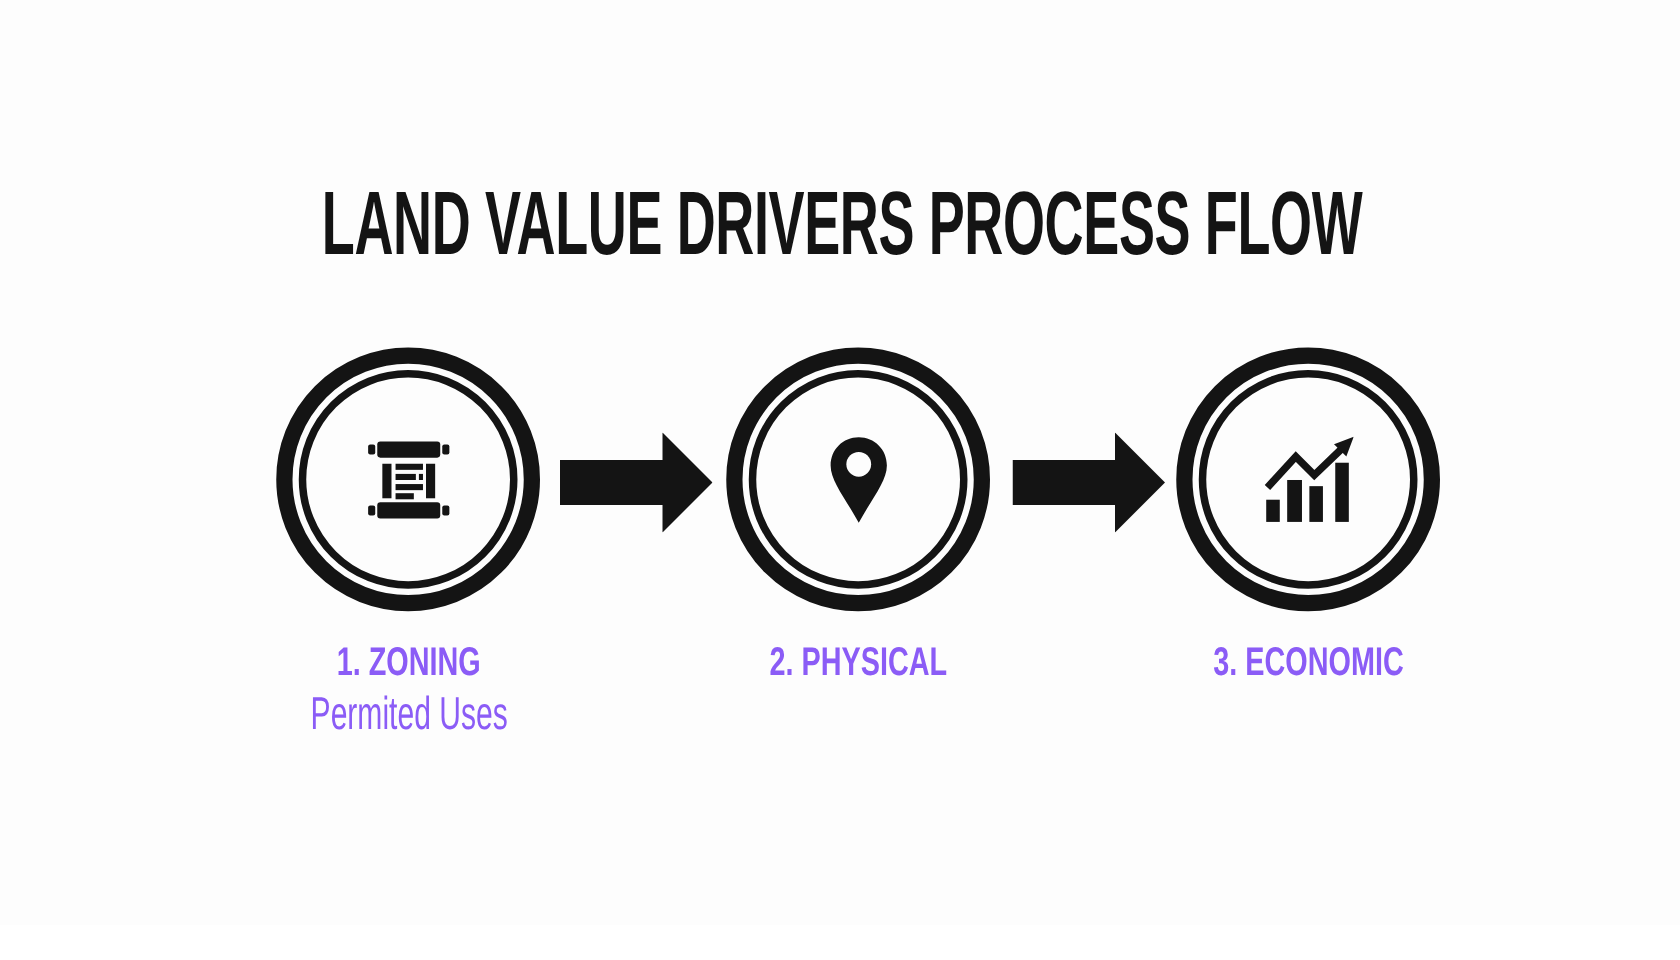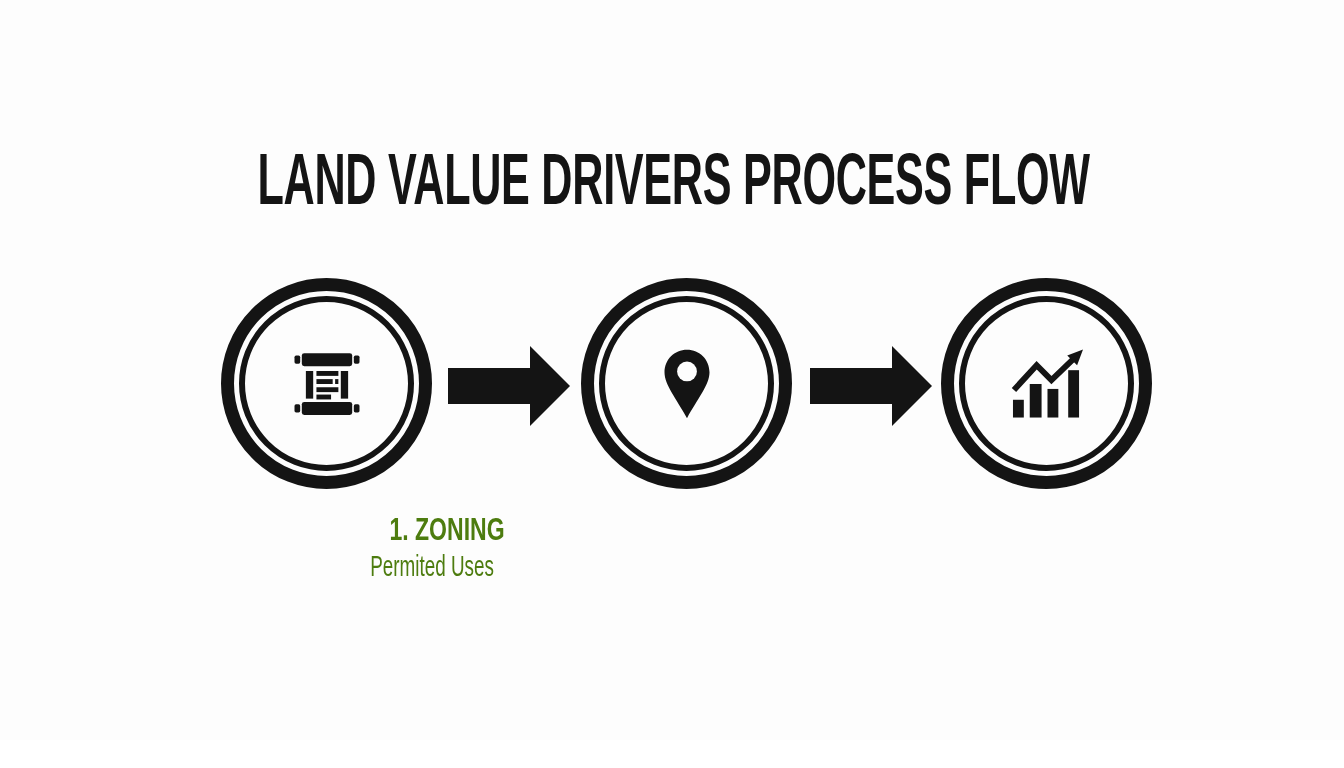--- a/index.html
+++ b/index.html
@@ -37,34 +37,34 @@
   .node-3 { left:941px; }
   .node svg { display:block; }
 
   
   .arrow { position:absolute; top:346px; }
   .arrow-1 { left:448px; }
   .arrow-2 { left:810px; }
 
   
   .label {
-    position:absolute; width:400px; top:512px; text-align:right;
-    color:#4d7c0f; white-space:nowrap;
+    position:absolute; width:400px; top:512px; text-align:center;
+    color:#8b5cf6; white-space:nowrap;
   }
   .label-1 { left:127px; }
   .label-2 { left:487px; }
   .label-3 { left:847px; }
   .label .heading {
     font-size:32px; font-weight:bold; line-height:1.1;
   }
   .label .heading .squeeze {
     display:inline-block; transform:scaleX(0.72); transform-origin:center;
   }
   .label .subtext {
-    font-size:29px; font-weight:normal; line-height:1.1; margin-top:4px;
+    font-size:37px; font-weight:normal; line-height:1.1; margin-top:4px;
   }
   .label .subtext .squeeze {
     display:inline-block; transform:scaleX(0.65); transform-origin:center;
   }
 </style>
 </head>
 <body>
 
 <div class="canvas">
 
@@ -122,18 +122,24 @@
   <div class="label label-1">
     <div class="heading">
       <span class="squeeze">1. ZONING</span>
     </div>
     <div class="subtext">
       <span class="squeeze">Permited Uses</span>
     </div>
   </div>
 
   <div class="label label-2">
+    <div class="heading">
+      <span class="squeeze">2. PHYSICAL</span>
+    </div>
   </div>
 
   <div class="label label-3">
+    <div class="heading">
+      <span class="squeeze">3. ECONOMIC</span>
+    </div>
   </div>
 
 </div>
 
 </body></html>

